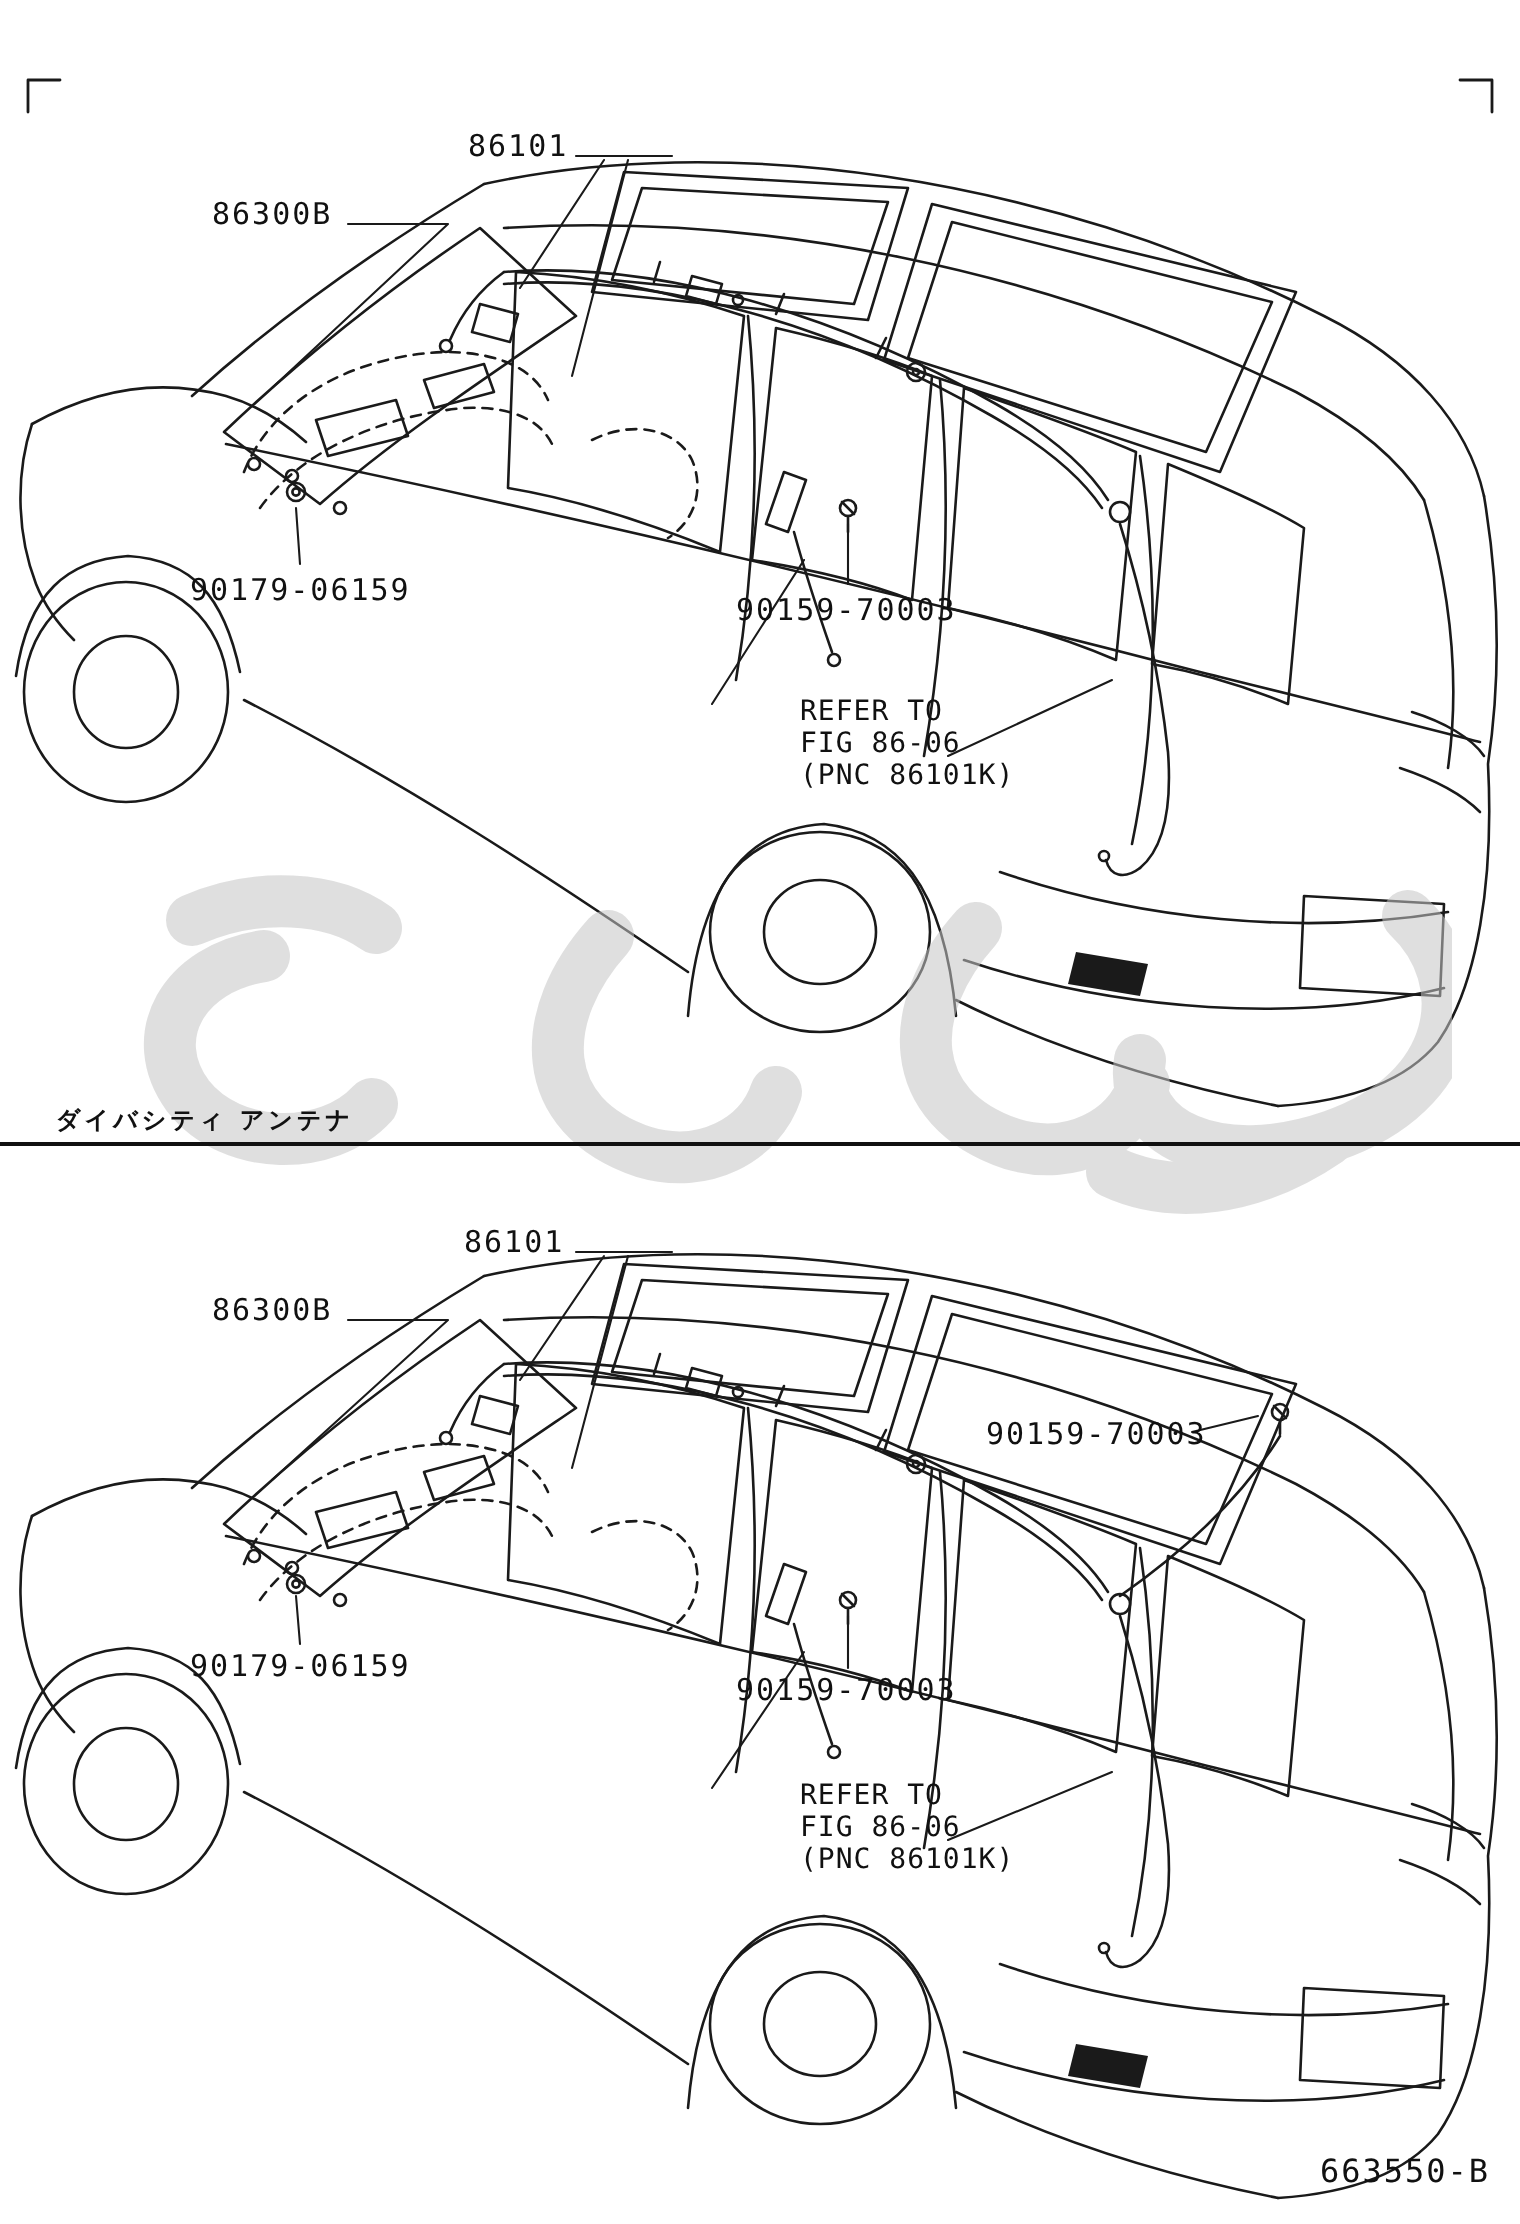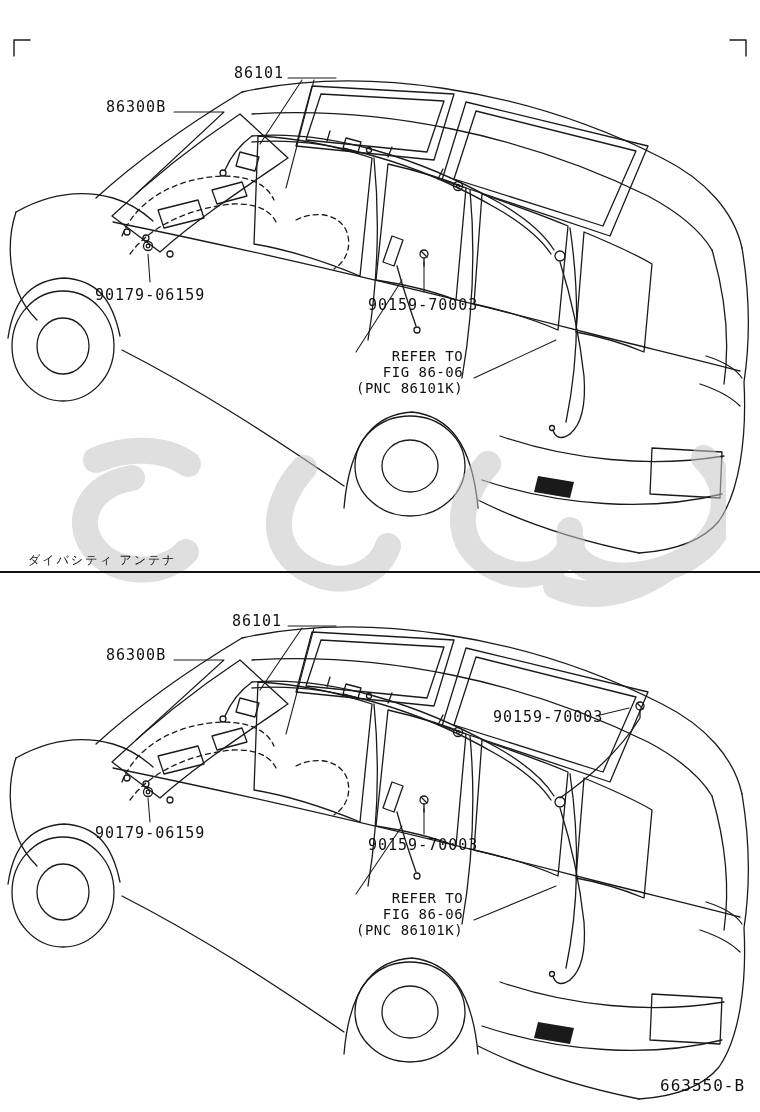--- a/index.html
+++ b/index.html
@@ -1,38 +1,39 @@
 <!DOCTYPE html>
 <html><head>
 <meta charset="utf-8">
 <style>
   html,body{margin:0;padding:0;background:#fff;}
   .page{
     position:relative;width:760px;height:1112px;background:#ffffff;
-    overflow:hidden;font-family:"DejaVu Sans Mono","Liberation Mono",monospace;color:#111;text-align:right;
+    overflow:hidden;font-family:"DejaVu Sans Mono","Liberation Mono",monospace;color:#111;
   }
   .diagram{position:absolute;left:0;width:760px;}
   .diagram svg{position:absolute;left:0;top:0;}
   
   svg path, svg ellipse, svg circle, svg line{
     fill:none;stroke:#1a1a1a;stroke-width:1.3;stroke-linecap:round;stroke-linejoin:round;
   }
   svg .dash{stroke-dasharray:5 4;}
   svg .fillblk{fill:#1a1a1a;stroke:none;}
   svg .leader path{stroke-width:1.05;}
   .plabel{
     position:absolute;font-size:15px;letter-spacing:1px;white-space:nowrap;z-index:6;
   }
   .refnote{
-    position:absolute;font-size:14px;line-height:16px;letter-spacing:0.5px;white-space:nowrap;z-index:6;
+    position:absolute;font-size:14px;line-height:16px;letter-spacing:0.5px;white-space:nowrap;z-index:6;margin-left:44px;
   }
   .divider{position:absolute;left:0;top:571px;width:760px;height:2px;background:#111;z-index:7;}
   .divider-label{
     position:absolute;left:28px;top:552px;font-size:12px;letter-spacing:2px;z-index:7;
     font-family:"DejaVu Sans",sans-serif;
+    font-weight:bold;
   }
   .figure-number{
     position:absolute;left:660px;top:1076px;font-size:16px;letter-spacing:1px;z-index:10;
   }
   .watermark{position:absolute;left:36px;top:436px;z-index:5;pointer-events:none;opacity:.55;}
   .watermark path{stroke:#c6c6c6;stroke-width:26;stroke-linecap:round;fill:none;}
   .corner-marks{position:absolute;left:0;top:0;z-index:8;}
   .corner-marks path{stroke-width:1.4;}
 </style>
 </head>

